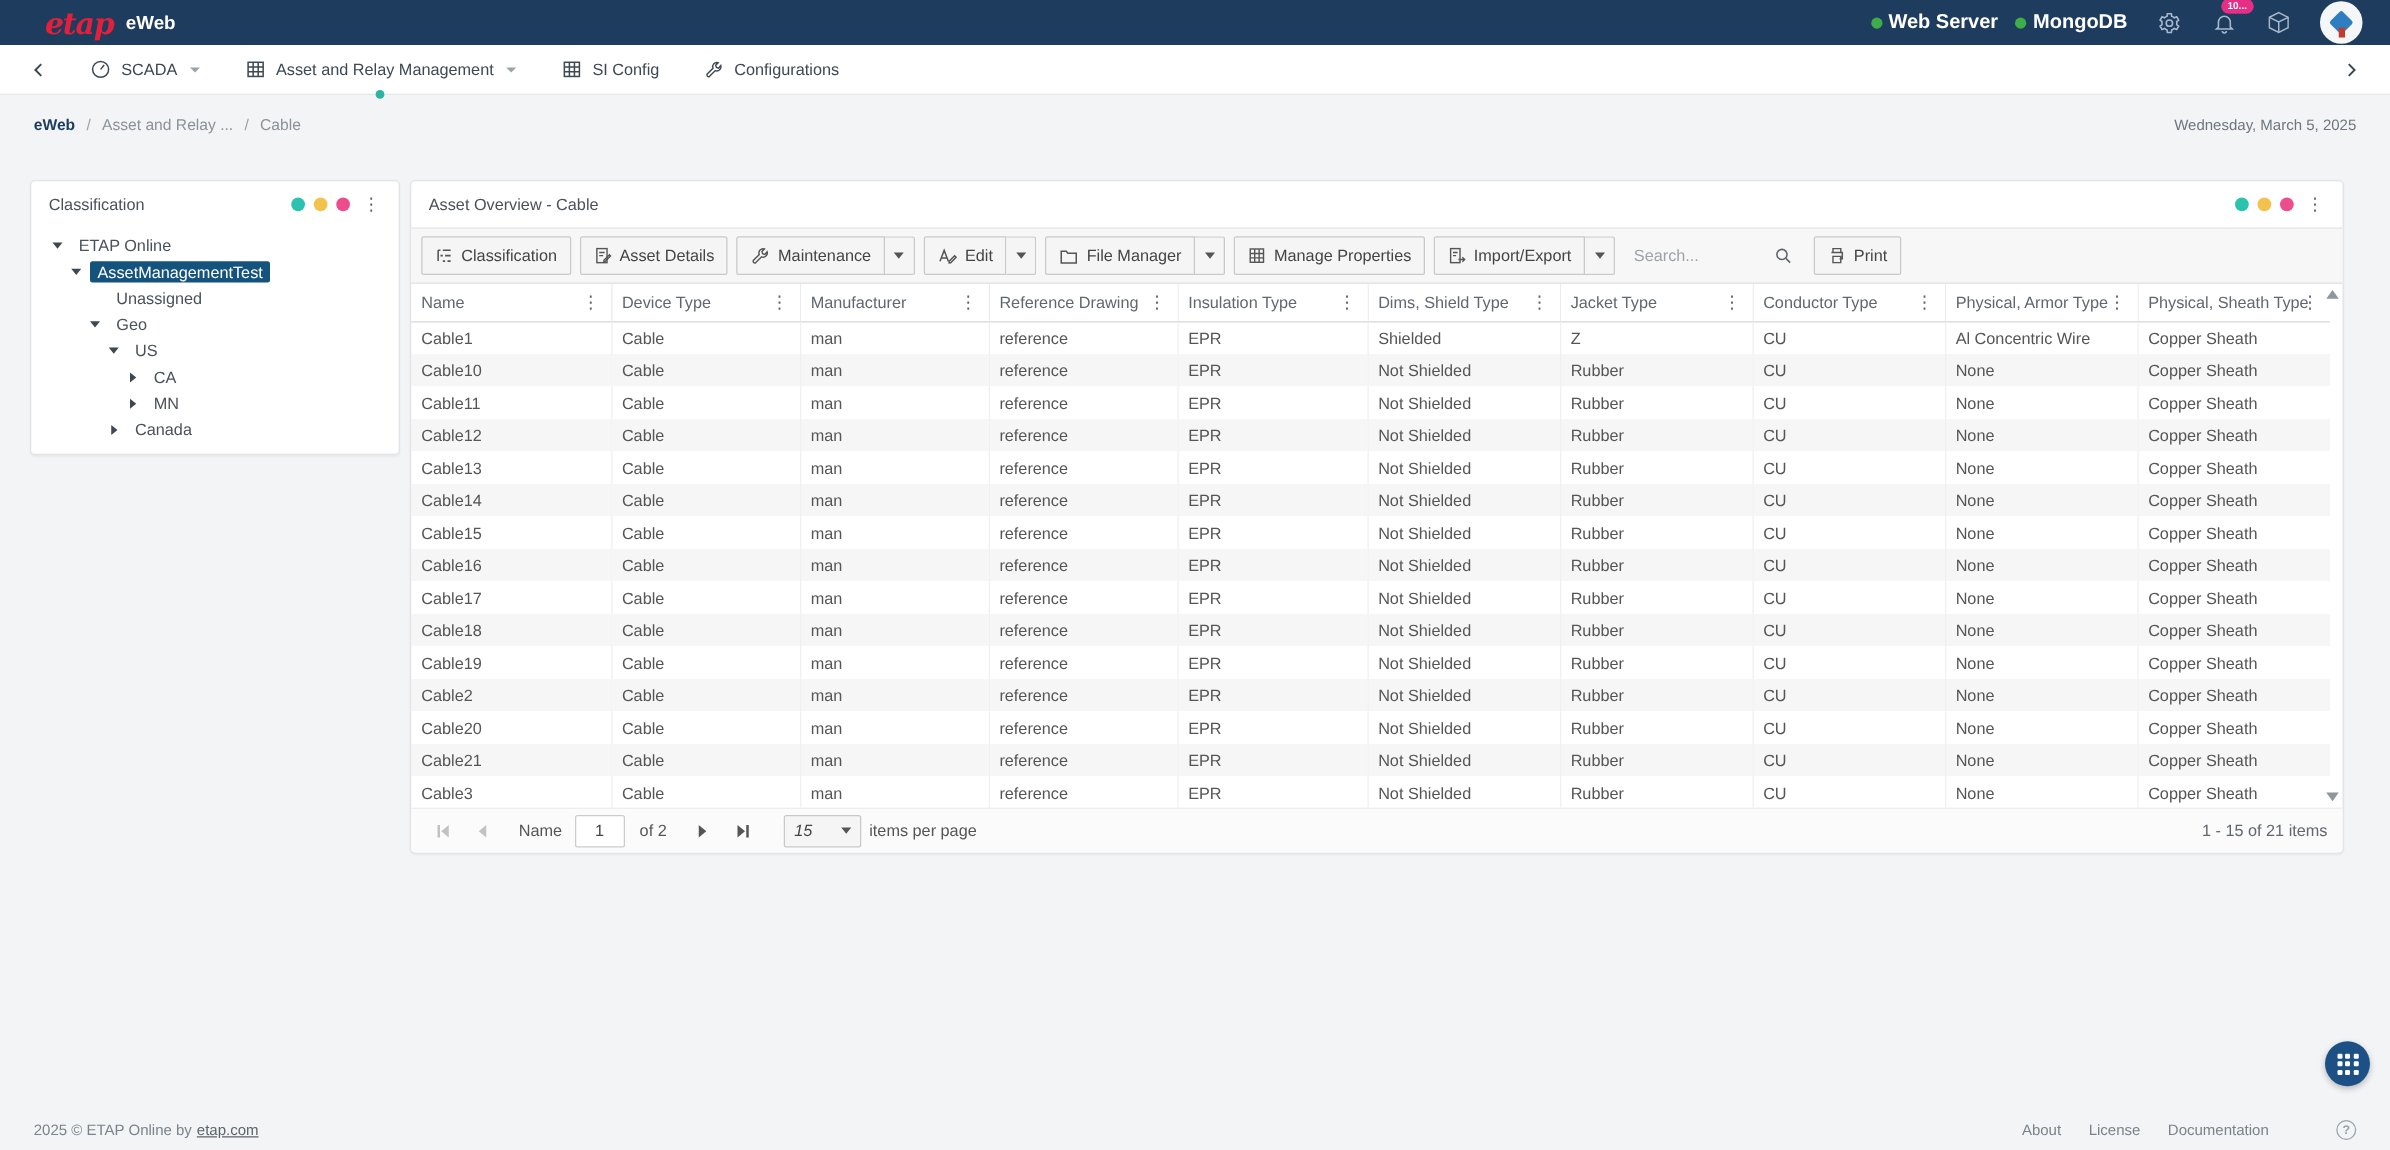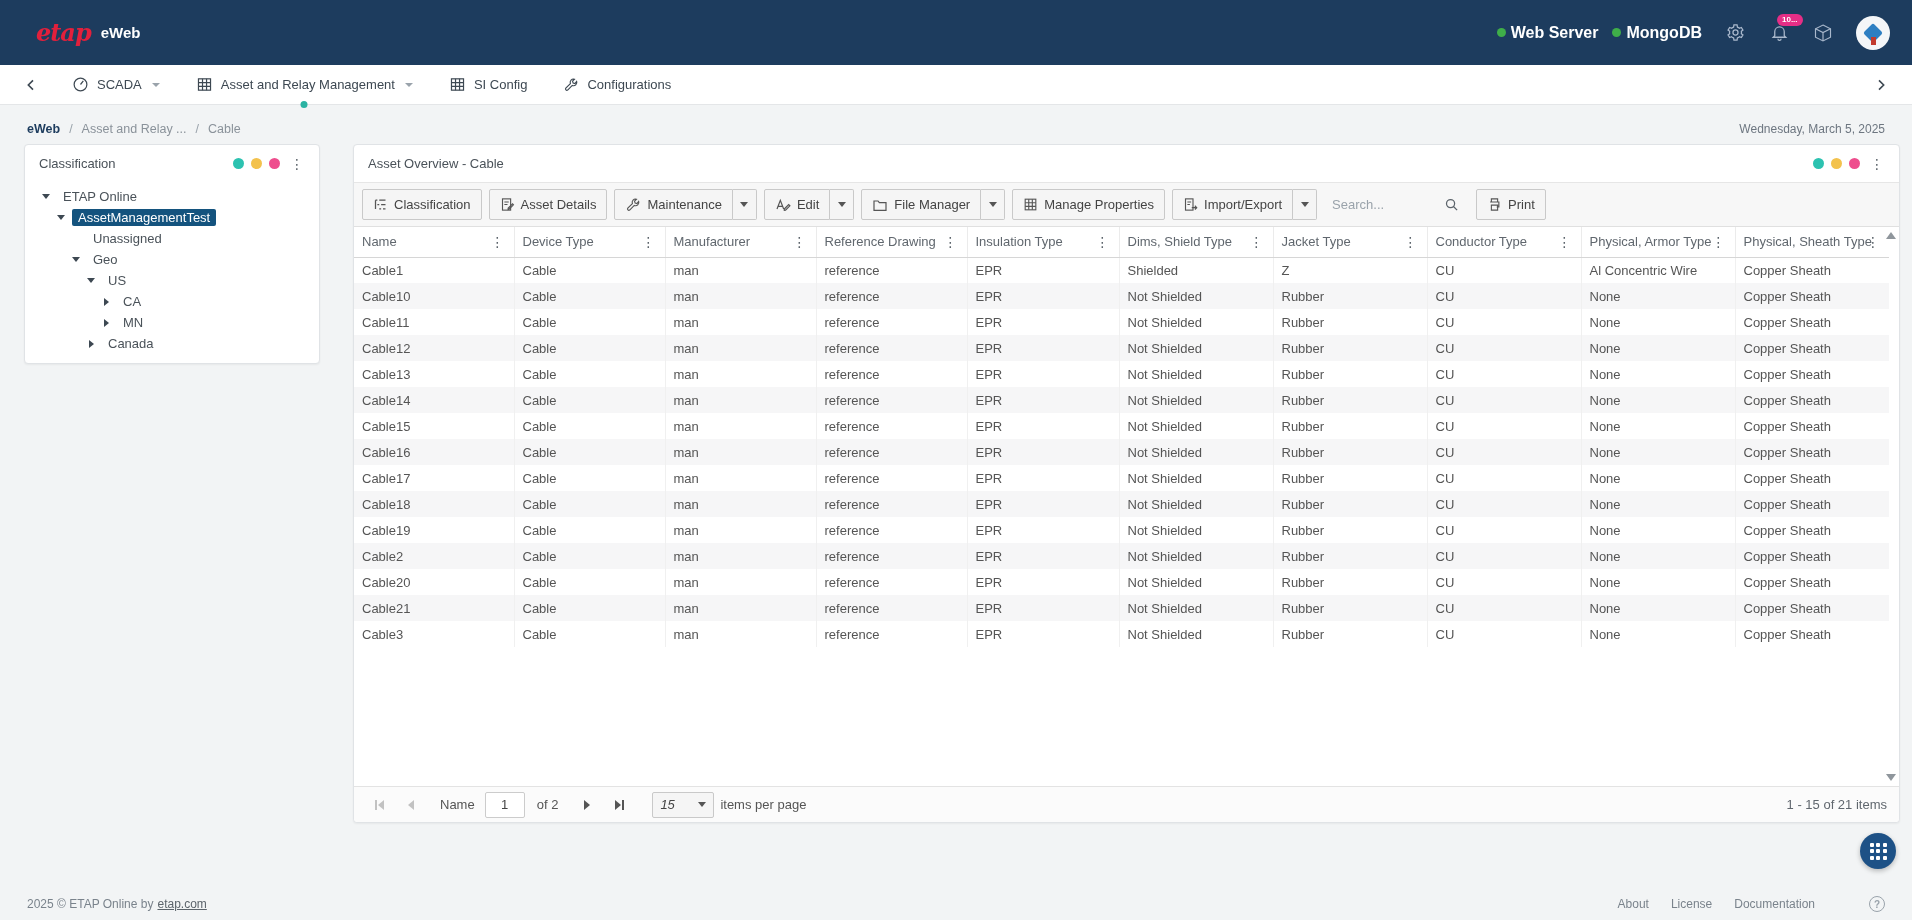--- a/index.html
+++ b/index.html
@@ -2,21 +2,21 @@
 <html><head>
 <meta charset="utf-8">
 <style>
   * { margin:0; padding:0; box-sizing:border-box; }
   html,body { width:1912px; height:920px; }
   body {
     font-family:"Liberation Sans","DejaVu Sans",sans-serif;
     background:#f2f4f5; color:#444; overflow:hidden; position:relative;
   }
   
-  .topbar { height:65px; background:#1d3c5e; display:flex; align-items:center; padding:0 22px 0 36px; }
+  .topbar { height:36px; background:#1d3c5e; display:flex; align-items:center; padding:0 22px 0 36px; }
   .logo { font-family:"DejaVu Serif",serif; font-style:italic; font-weight:bold; font-size:24px; color:#e2203c; letter-spacing:-1px; }
   .appname { color:#fff; font-size:15px; font-weight:bold; margin-left:10px; }
   .topbar-right { margin-left:auto; display:flex; align-items:center; gap:22px; }
   .statuses { display:flex; align-items:center; gap:14px; }
   .status-item { display:flex; align-items:center; gap:5px; color:#fff; font-size:16px; font-weight:bold; }
   .status-dot { width:9px; height:9px; border-radius:50%; background:#3fae49; }
   .top-icon { width:22px; height:22px; color:#a9b8cc; position:relative; display:flex; align-items:center; justify-content:center; cursor:pointer; }
   .bell-badge { position:absolute; top:-8px; left:9px; background:#e52e86; color:#fff; font-size:8px; font-weight:bold; padding:2px 5px; border-radius:7px; line-height:1; }
   .avatar { width:34px; height:34px; border-radius:50%; background:#f4f6f8; display:flex; align-items:center; justify-content:center; position:relative; cursor:pointer; }
   .avatar .cube { width:14px; height:14px; background:#2e7fc2; transform:rotate(45deg); border-radius:2px; }
@@ -49,21 +49,21 @@
   
   .clf { left:24px; top:144px; width:296px; height:220px; }
   .tree { padding:4px 8px; }
   .tree-row { height:21px; display:flex; align-items:center; font-size:13px; color:#4a5259; cursor:pointer; }
   .tree-arrow { width:14px; display:flex; justify-content:center; margin-right:4px; flex:none; }
   .tri-exp { width:0; height:0; border-left:4px solid transparent; border-right:4px solid transparent; border-top:5px solid #3d4852; }
   .tri-col { width:0; height:0; border-top:4px solid transparent; border-bottom:4px solid transparent; border-left:5px solid #3d4852; }
   .tree-label { padding:1px 6px; border-radius:2px; white-space:nowrap; }
   .tree-label.selected { background:#14537e; color:#fff; }
   
-  .main { left:353px; top:144px; width:1547px; height:679px; display:flex; flex-direction:column; }
+  .main { left:328px; top:144px; width:1547px; height:539px; display:flex; flex-direction:column; }
   .toolbar { height:45px; background:#f7f7f7; border-top:1px solid #e6e6e6; border-bottom:1px solid #e0e0e0; display:flex; align-items:center; padding:0 8px; gap:7px; }
   .btn-group { display:flex; }
   .tbtn { height:31px; display:flex; align-items:center; gap:6px; padding:0 10px; background:#f5f5f5; border:1px solid #c9c9c9; border-radius:2px; font-size:13px; color:#444; cursor:pointer; }
   .tbtn .ticon { display:flex; color:#555; }
   .split { width:24px; height:31px; display:flex; align-items:center; justify-content:center; background:#f5f5f5; border:1px solid #c9c9c9; border-left:none; border-radius:0 2px 2px 0; cursor:pointer; }
   .btn-group .tbtn.has-split { border-radius:2px 0 0 2px; }
   .tri-dd { width:0; height:0; border-left:4px solid transparent; border-right:4px solid transparent; border-top:5px solid #555; }
   .searchbox { display:flex; align-items:center; margin-left:8px; }
   .searchbox input { border:none; outline:none; background:transparent; font-size:13px; color:#a16207; width:110px; font-family:inherit; }
   .searchbox input::placeholder { color:#9aa3ab; }

